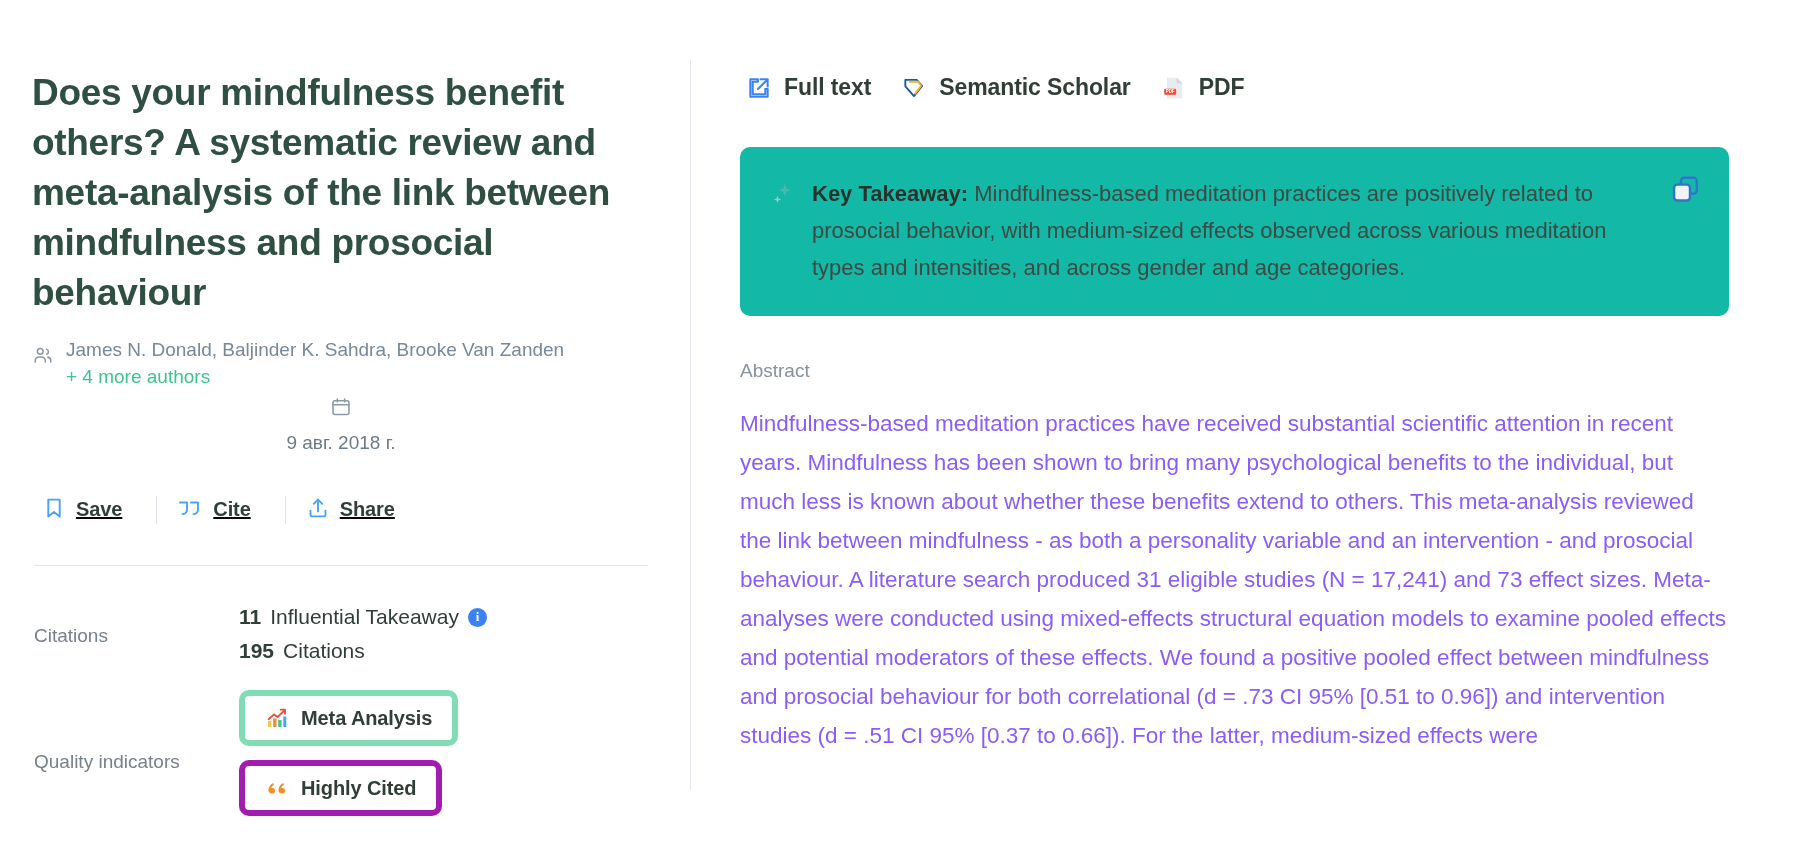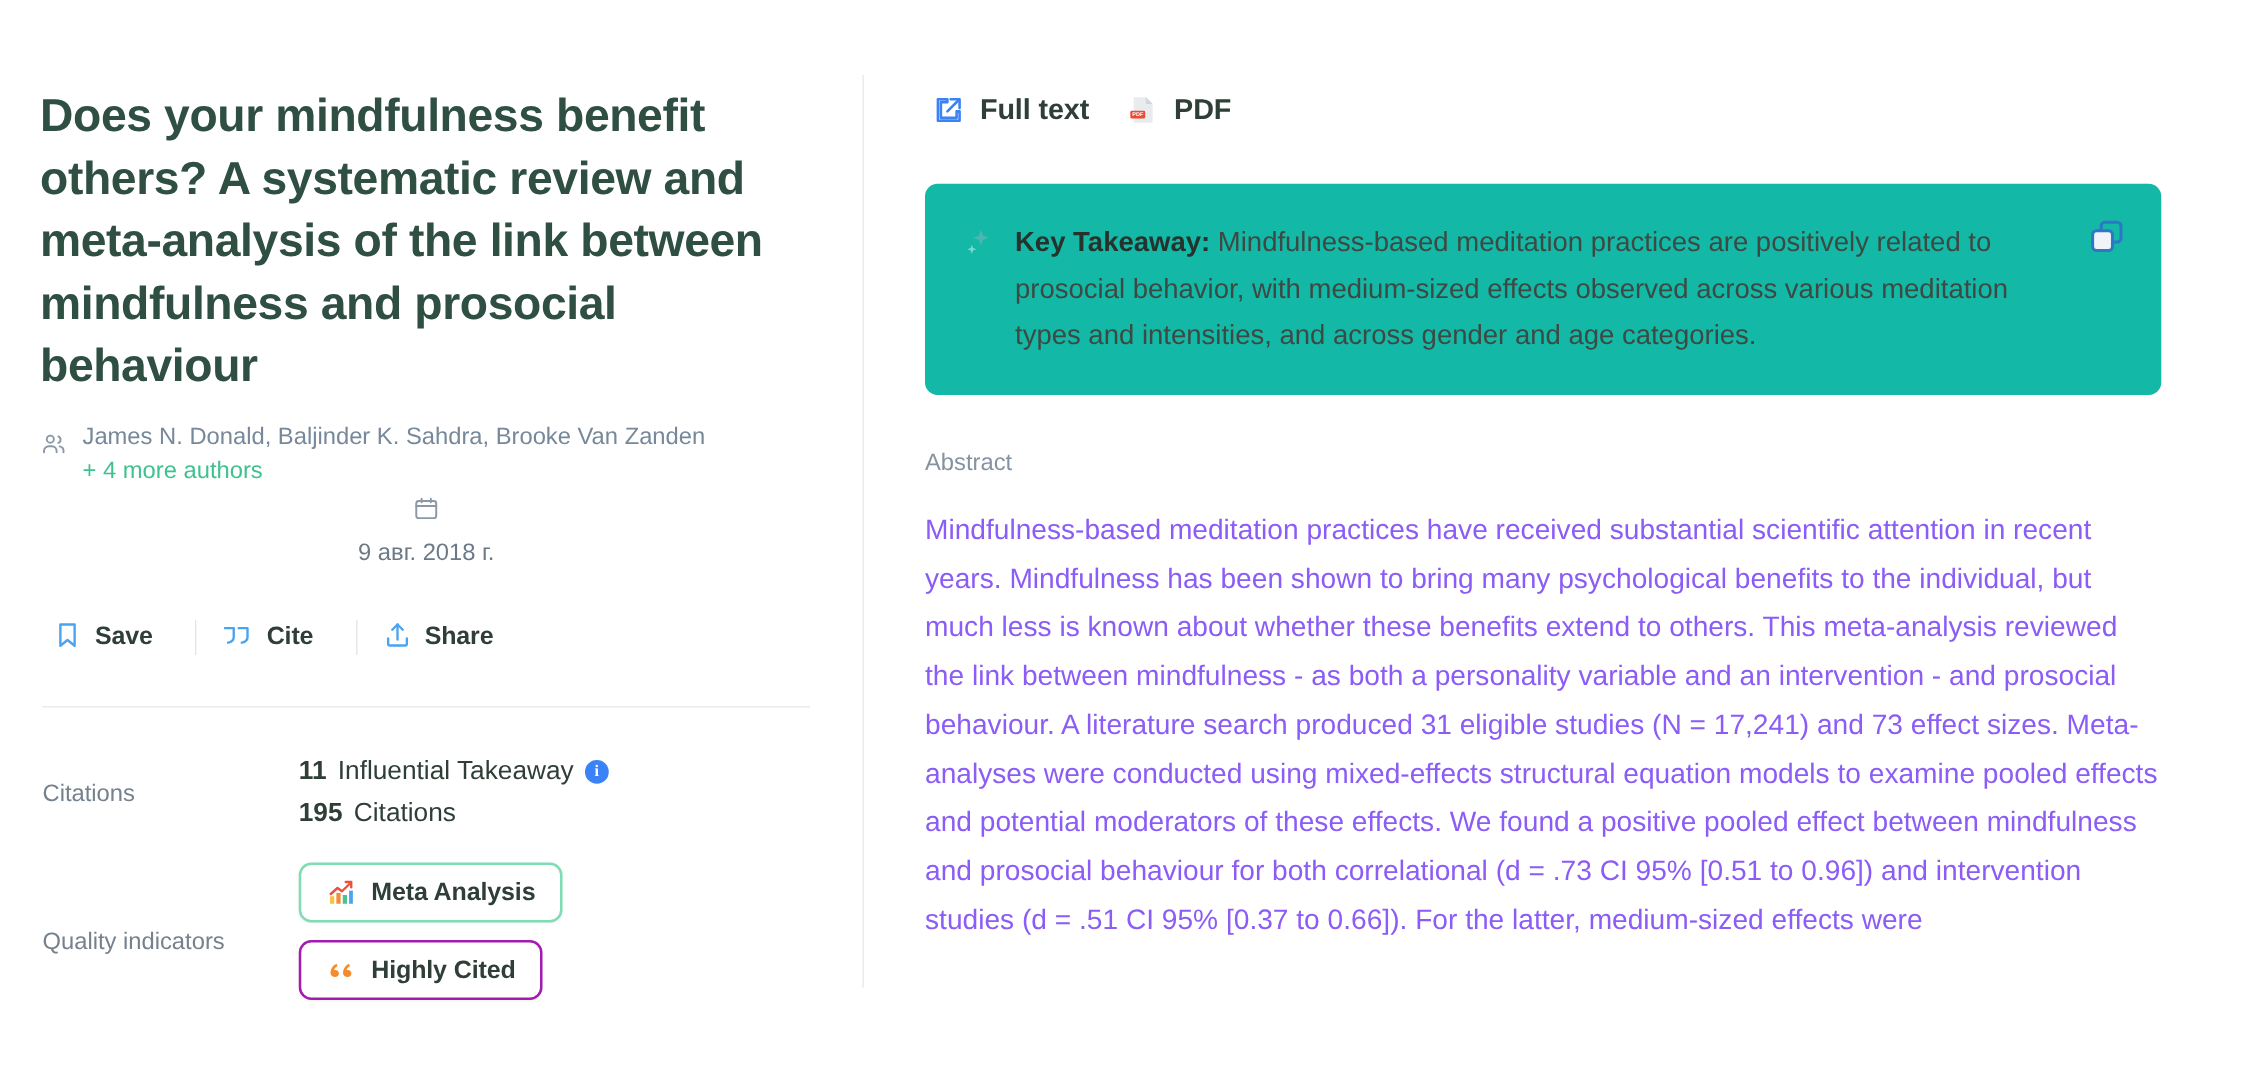--- a/index.html
+++ b/index.html
@@ -73,20 +73,21 @@
     line-height: 26px;
     color: #6c7a87;
   }
 
   
   .actions {
     display: flex;
     align-items: center;
     margin-top: 34px;
     margin-left: 2px;
+    text-decoration: underline;
   }
   .action-btn {
     display: flex;
     align-items: center;
     gap: 10px;
     padding: 6px 22px 6px 8px;
     cursor: pointer;
     background: none;
     border: none;
     font-family: inherit;
@@ -149,21 +150,21 @@
     align-items: center;
     justify-content: center;
     font-family: "Liberation Serif", serif;
     cursor: pointer;
   }
 
   .badge {
     display: inline-flex;
     align-items: center;
     gap: 12px;
-    border: 2px solid #a21caf;
+    border: 6px solid #a21caf;
     border-radius: 10px;
     padding: 10px 20px;
     background: #fff;
     margin-bottom: 14px;
     cursor: pointer;
     box-shadow: 0 1px 2px rgba(16,24,40,0.04);
   }
   .badge.green { border-color: #7fdcb4; }
   .badge .blbl {
     font-size: 20px;
@@ -387,20 +388,29 @@
         <span class="link-icon">
           <svg width="26" height="26" viewBox="0 0 24 24" fill="none" stroke="#3b82f6" stroke-width="1.9" stroke-linecap="round" stroke-linejoin="round">
             <path d="M4 4h7v2.2H6.2v11.6h11.6V13H20v7H4z"></path>
             <path d="M13.4 4H20v6.6"></path>
             <path d="M19.4 4.6 11 13"></path>
           </svg>
         </span>
         <span class="lbl">Full text</span>
       </div>
 
+      <div class="link-item">
+        <span class="link-icon">
+          <svg width="26" height="26" viewBox="0 0 24 24">
+            <path d="M4 4.5h10.5l5 5.5-7.5 9.5-8-9z" fill="#ffffff" stroke="#1857a4" stroke-width="1.7" stroke-linejoin="round"></path>
+            <path d="M7.5 6.2h8l3.2 3.6-6 7.8" fill="#ffffff" stroke="#f0b429" stroke-width="1.7" stroke-linejoin="round"></path>
+          </svg>
+        </span>
+        <span class="lbl">Semantic Scholar</span>
+      </div>
 
       <div class="link-item">
         <span class="link-icon">
           <svg width="26" height="26" viewBox="0 0 24 24">
             <path d="M5.5 2.5h9l5 5v14h-14z" fill="#e9ecef"></path>
             <path d="M14.5 2.5l5 5h-5z" fill="#cfd6dc"></path>
             <rect x="3" y="12.6" width="11" height="5.6" rx="1" fill="#ef4b33"></rect>
             <text x="8.5" y="16.8" font-family="Liberation Sans, sans-serif" font-size="4.1" font-weight="bold" fill="#ffffff" text-anchor="middle">PDF</text>
           </svg>
         </span>

